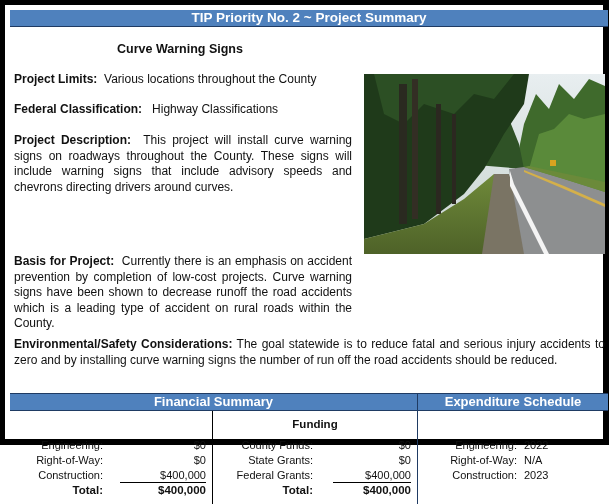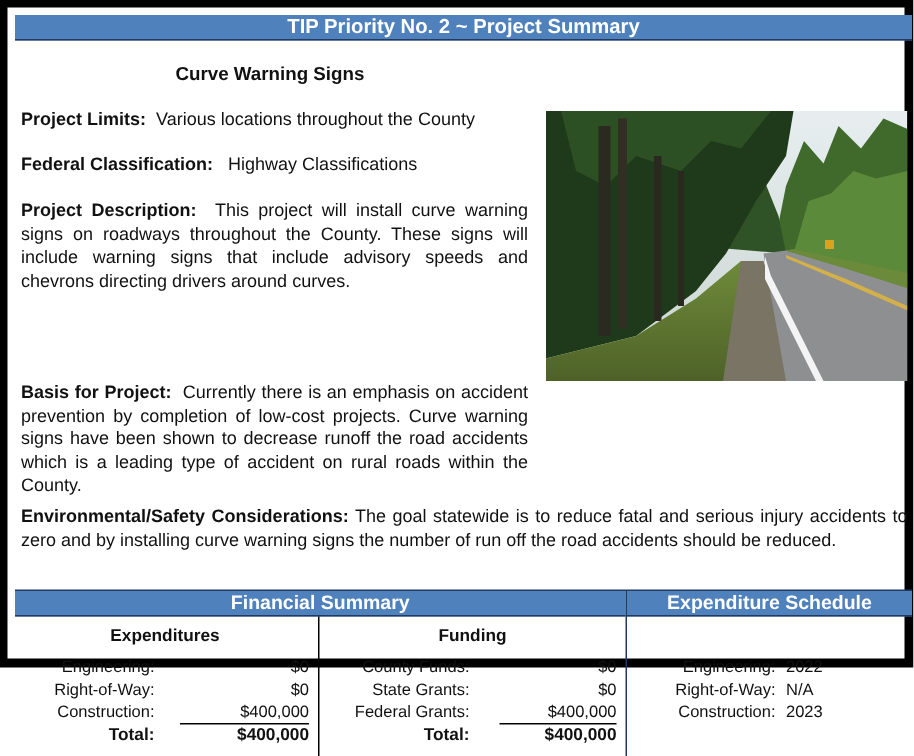--- a/index.html
+++ b/index.html
@@ -113,21 +113,20 @@
     <span>The goal statewide is to reduce fatal and serious injury accidents to zero and by installing curve warning signs the number of run off the road accidents should be reduced.</span>
   </div>
 
 
   <div class="fin-section">
     <div class="band band-sched">Expenditure Schedule</div>
     <div class="band band-fin">Financial Summary</div>
     <div class="vdiv vdiv-main"></div>
     <div class="vdiv vdiv-mid"></div>
 
-    <div class="col-head" style="left:0; width:200px;">Expenditures</div>
 
     <div class="row" style="top:44px; left:0; width:200px;">
       <span class="lbl" style="right:107px;">Engineering:</span>
       <span class="val" style="right:4px;">$0</span>
     </div>
     <div class="row" style="top:59px; left:0; width:200px;">
       <span class="lbl" style="right:107px;">Right-of-Way:</span>
       <span class="val" style="right:4px;">$0</span>
     </div>
     <div class="row" style="top:74px; left:0; width:200px;">

